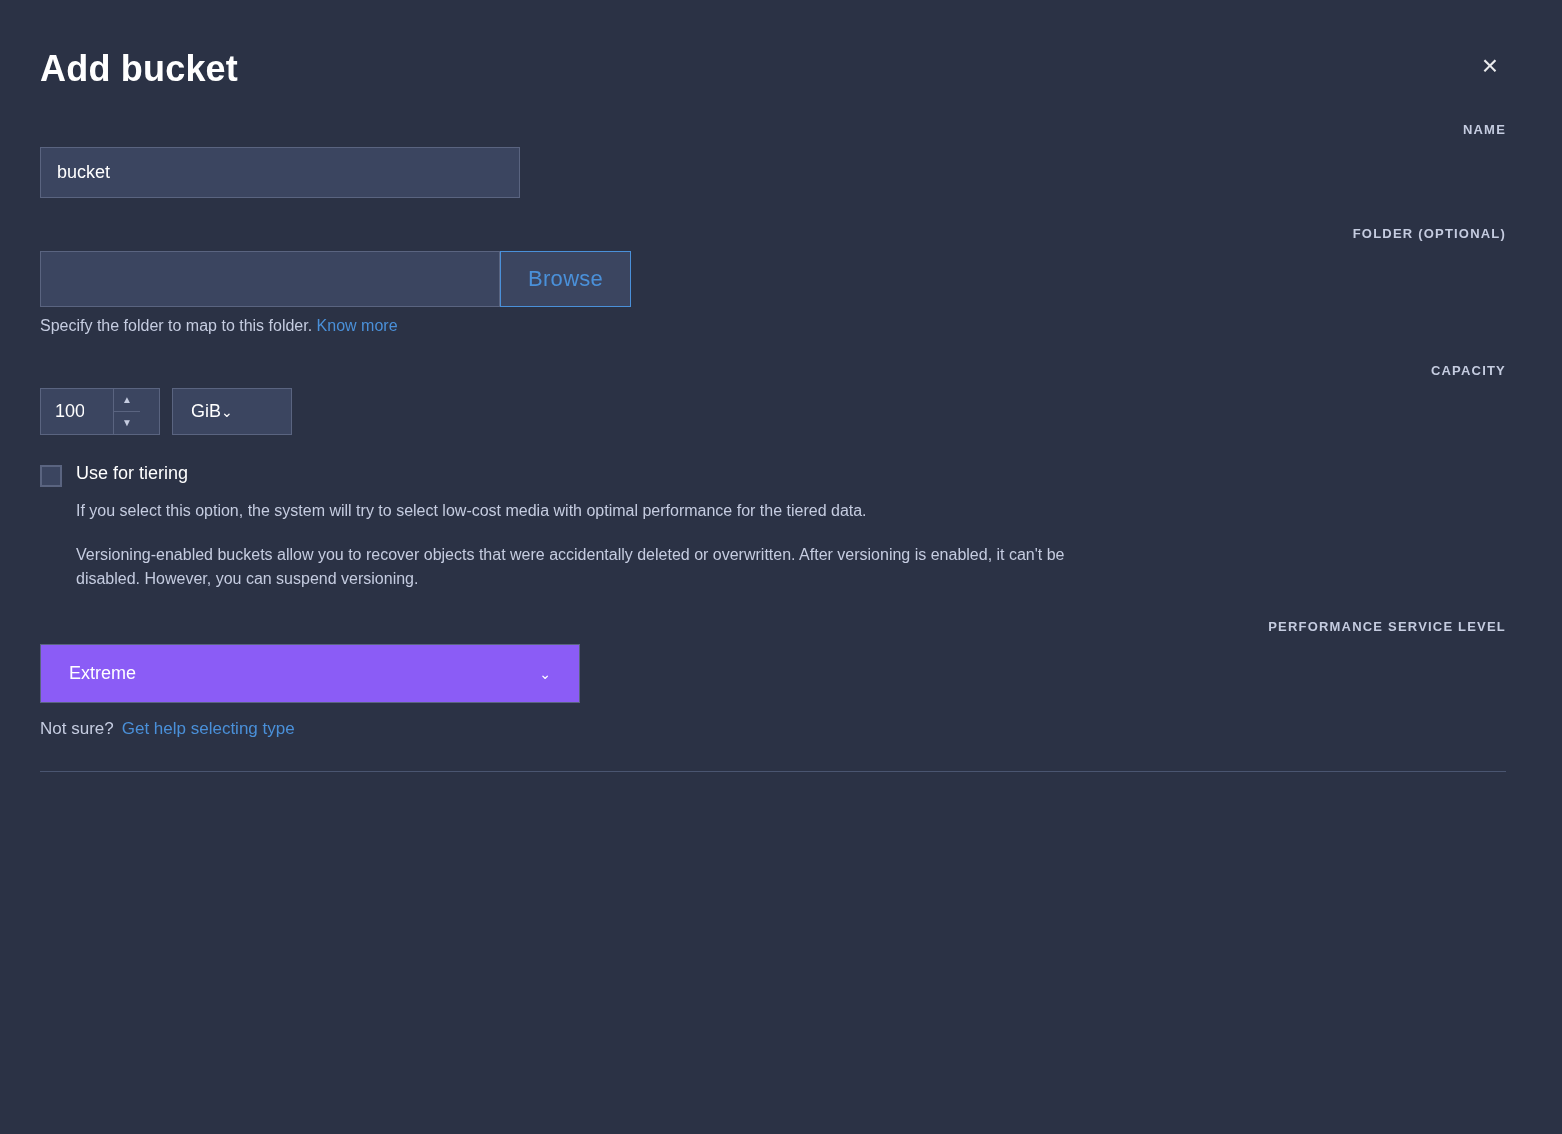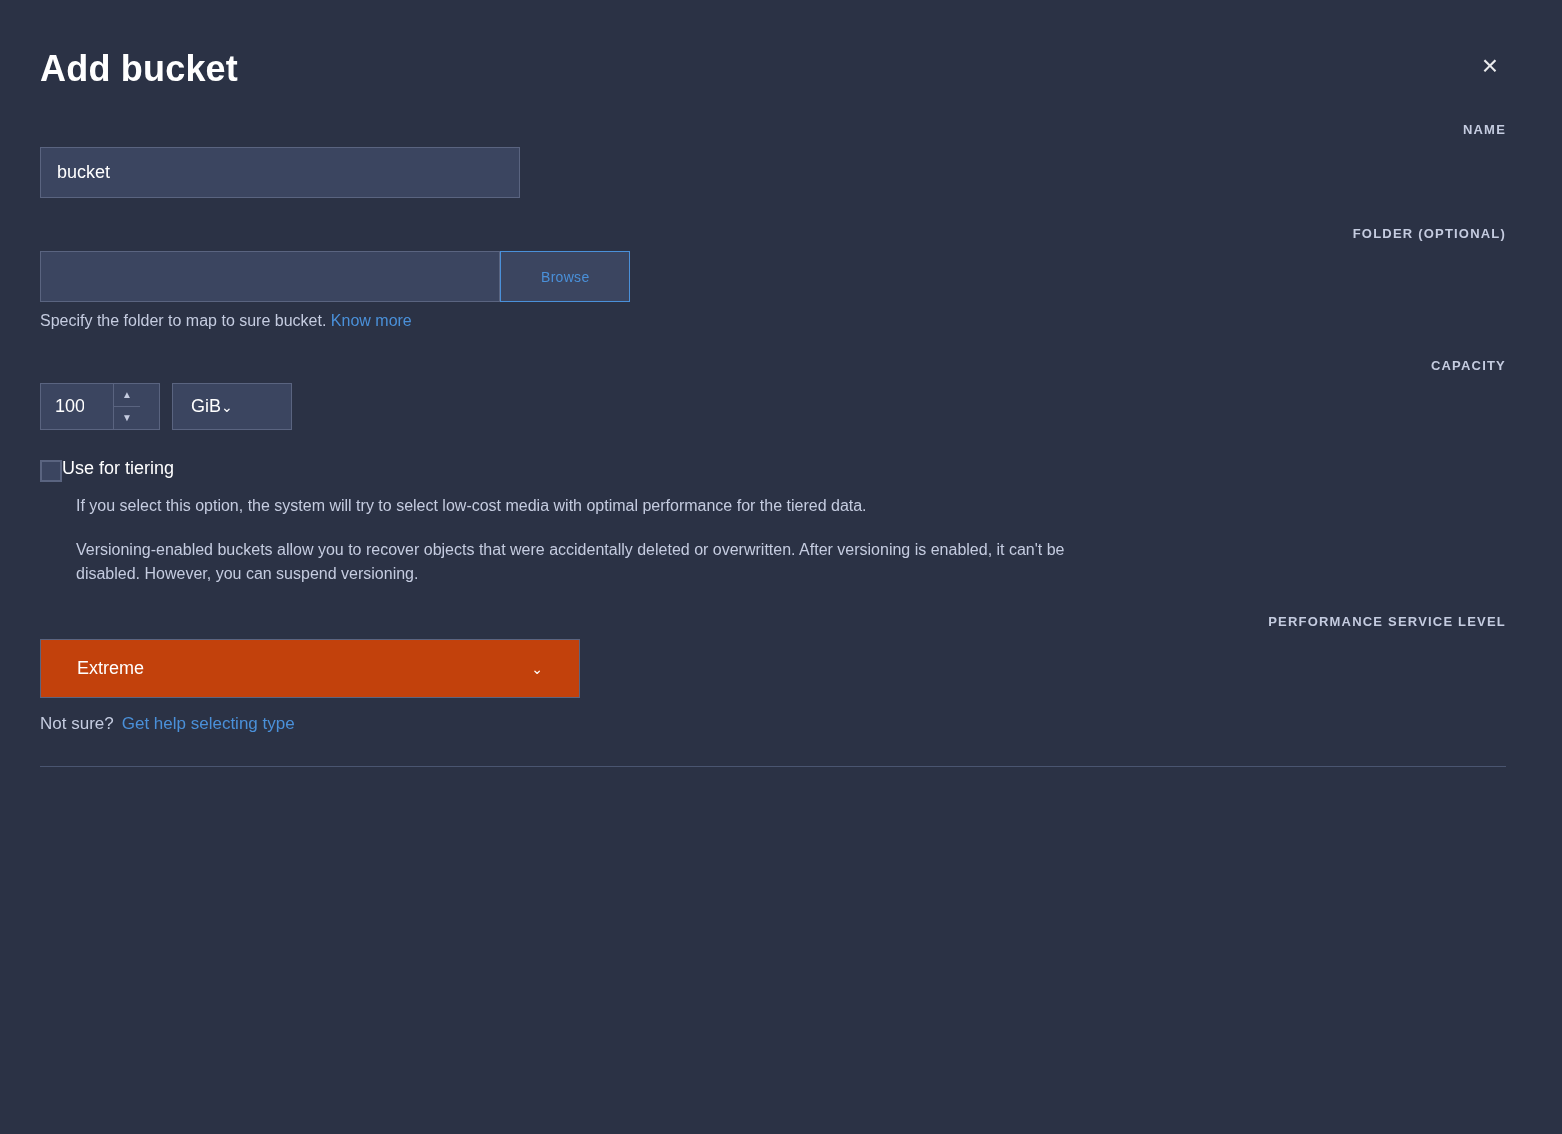--- a/index.html
+++ b/index.html
@@ -90,23 +90,23 @@
       font-size: 18px;
       padding: 14px 16px;
       width: 460px;
       outline: none;
     }
 
     .browse-button {
       background-color: #3b4560;
       border: 1px solid #4a90d9;
       color: #4a90d9;
-      font-size: 14px;
+      font-size: 22px;
       font-weight: 500;
-      padding: 14px 40px;
+      padding: 14px 27px;
       cursor: pointer;
       letter-spacing: 0.3px;
     }
 
     .hint-text {
       font-size: 16px;
       color: #c5cce0;
       margin-top: 8px;
     }
 
@@ -181,20 +181,21 @@
     }
 
     .chevron-icon {
       color: #ffffff;
       font-size: 14px;
     }
 
     .checkbox-row {
       display: flex;
       align-items: flex-start;
+      gap: 14px;
       margin-bottom: 12px;
     }
 
     .checkbox {
       width: 22px;
       height: 22px;
       border: 2px solid #5a6480;
       background-color: #3b4560;
       cursor: pointer;
       flex-shrink: 0;
@@ -238,23 +239,23 @@
     }
 
     .section-divider {
       margin-bottom: 20px;
     }
 
     .performance-select-wrapper {
       display: flex;
       align-items: center;
       justify-content: space-between;
-      background-color: #c2410c;
-      border: 1px solid #5a6480;
-      padding: 18px 36px;
+      background-color: #8b5cf6;
+      border: 1px solid #5a6480;
+      padding: 18px 28px;
       cursor: pointer;
       width: 540px;
       gap: 24px;
     }
 
     .performance-select-label {
       font-size: 18px;
       color: #ffffff;
     }
 
@@ -298,21 +299,21 @@
     <input class="text-input" type="text" value="bucket" style="">
   </div>
 
   <div class="form-section">
     <div class="field-label">FOLDER (OPTIONAL)</div>
     <div class="folder-row">
       <input class="folder-input" type="text" value="" style="">
       <button class="browse-button">Browse</button>
     </div>
     <div class="hint-text">
-      <span>Specify the folder to map to sure bucket.</span>
+      <span>Specify the folder to map to this folder.</span>
       <a class="link">Know more</a>
     </div>
   </div>
 
   <div class="form-section">
     <div class="field-label">CAPACITY</div>
     <div class="capacity-row">
       <div class="number-input-wrapper">
         <input class="number-input" type="number" value="100" style="">
         <div class="spinner-buttons">

